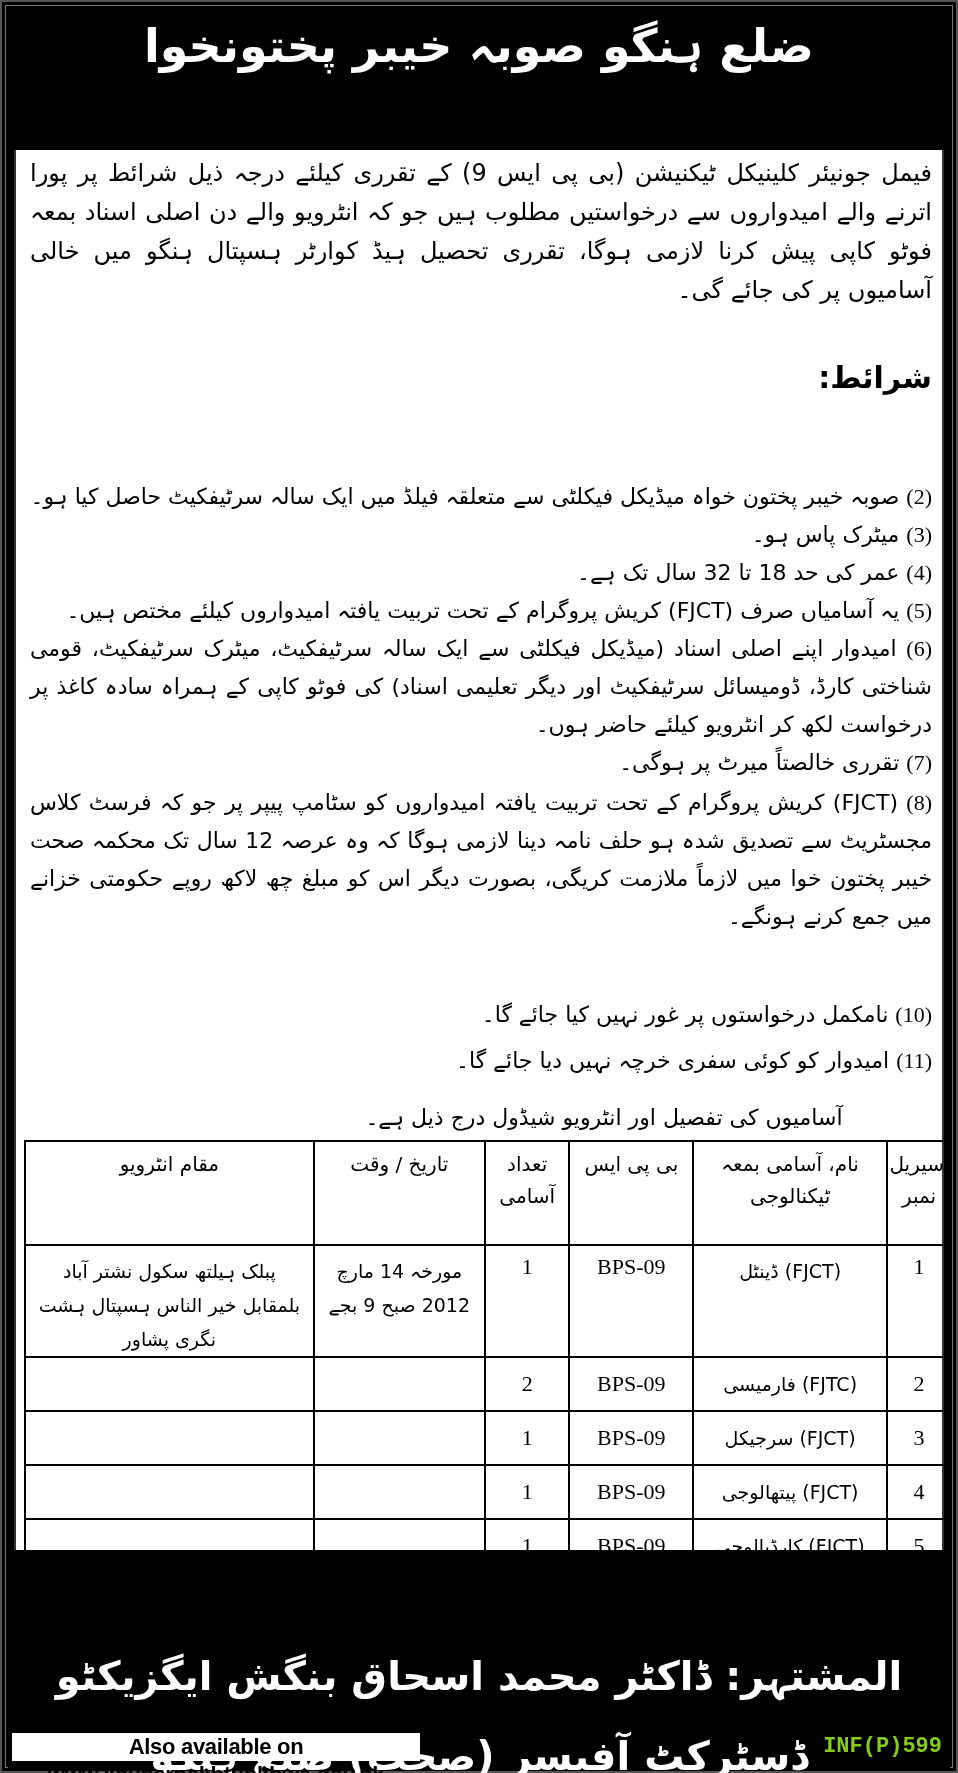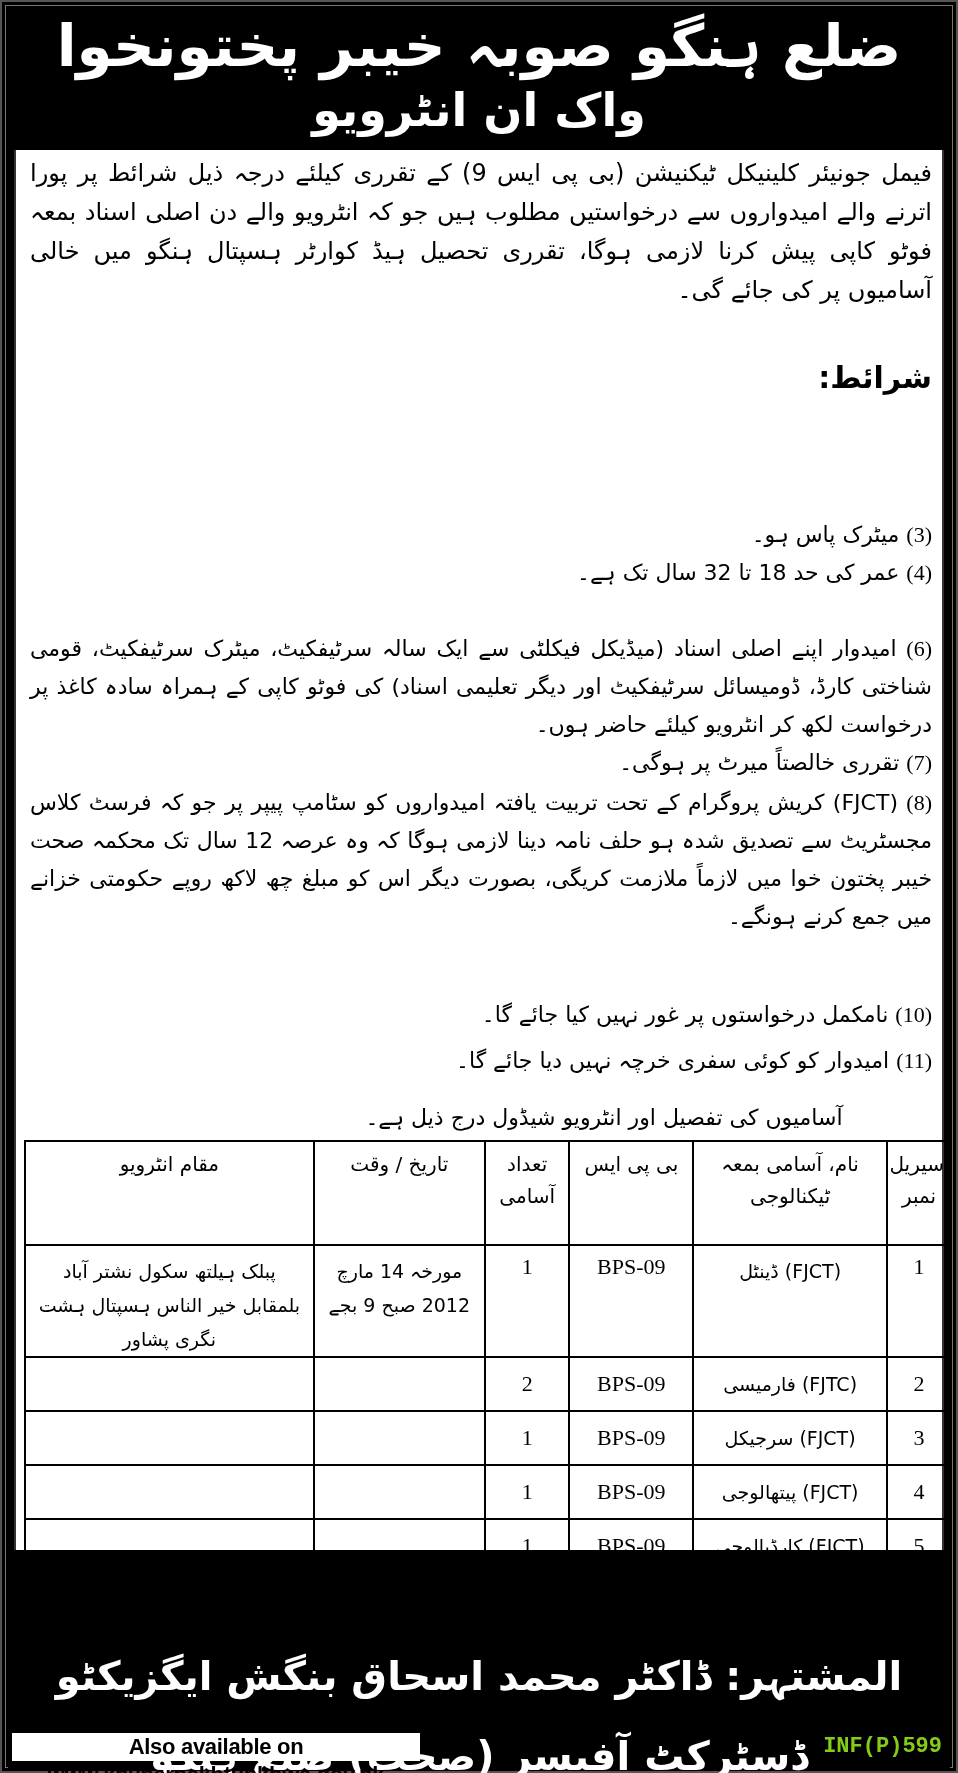--- a/index.html
+++ b/index.html
@@ -15,21 +15,21 @@
     border: 1px solid #777;
     background: #000;
   }
   .header {
     position: absolute; left: 6px; right: 6px; top: 6px; height: 140px;
     background: #000; color: #fff;
     text-align: center;
     font-family: "DejaVu Sans", sans-serif;
     font-weight: bold;
   }
-  .header .t1 { position: absolute; left: 0; right: 0; top: 8px; font-size: 58px; line-height: 60px; }
+  .header .t1 { position: absolute; left: 0; right: 0; top: 8px; font-size: 46px; line-height: 60px; }
   .header .t2 { position: absolute; left: 0; right: 0; top: 72px; font-size: 46px; line-height: 60px; }
   .body-area {
     position: absolute; left: 12px; right: 12px; top: 148px; height: 1400px;
     background: #fff;
     border-left: 2px solid #333; border-right: 2px solid #333;
   }
   .urdu {
     font-family: "DejaVu Sans", sans-serif;
     direction: rtl; unicode-bidi: embed;
     color: #000;
@@ -96,35 +96,42 @@
   }
 </style>
 </head>
 <body>
 
 <div class="frame">
   <div class="frame-inner"></div>
 
   <div class="header">
     <div class="t1 urdu" style="color:#fff;">ضلع ہنگو صوبہ خیبر پختونخوا</div>
-    <div class="t2 urdu" style="color:#fff;">واک ان انٹرویو</div>
   </div>
 
   <div class="body-area">
     <div class="para urdu" style="top:4px;">فیمل جونیئر کلینیکل ٹیکنیشن (بی پی ایس 9) کے تقرری کیلئے درجہ ذیل شرائط پر پورا اترنے والے امیدواروں سے درخواستیں مطلوب ہیں جو کہ انٹرویو والے دن اصلی اسناد بمعہ فوٹو کاپی پیش کرنا لازمی ہوگا، تقرری تحصیل ہیڈ کوارٹر ہسپتال ہنگو میں خالی آسامیوں پر کی جائے گی۔</div>
 
     <div class="heading-shraait urdu">شرائط:</div>
 
+    <div class="cond urdu" style="top:328px;">
+      <span class="cond-num">(2)</span>
+      <span>صوبہ خیبر پختون خواہ میڈیکل فیکلٹی سے متعلقہ فیلڈ میں ایک سالہ سرٹیفکیٹ حاصل کیا ہو۔</span>
+    </div>
     <div class="cond urdu" style="top:366px;">
       <span class="cond-num">(3)</span>
       <span>میٹرک پاس ہو۔</span>
     </div>
     <div class="cond urdu" style="top:404px;">
       <span class="cond-num">(4)</span>
       <span>عمر کی حد 18 تا 32 سال تک ہے۔</span>
+    </div>
+    <div class="cond urdu" style="top:442px;">
+      <span class="cond-num">(5)</span>
+      <span>یہ آسامیاں صرف (FJCT) کریش پروگرام کے تحت تربیت یافتہ امیدواروں کیلئے مختص ہیں۔</span>
     </div>
     <div class="cond urdu" style="top:480px;">
       <span class="cond-num">(6)</span>
       <span>امیدوار اپنے اصلی اسناد (میڈیکل فیکلٹی سے ایک سالہ سرٹیفکیٹ، میٹرک سرٹیفکیٹ، قومی شناختی کارڈ، ڈومیسائل سرٹیفکیٹ اور دیگر تعلیمی اسناد) کی فوٹو کاپی کے ہمراہ سادہ کاغذ پر درخواست لکھ کر انٹرویو کیلئے حاضر ہوں۔</span>
     </div>
     <div class="cond urdu" style="top:594px;">
       <span class="cond-num">(7)</span>
       <span>تقرری خالصتاً میرٹ پر ہوگی۔</span>
     </div>
     <div class="cond urdu" style="top:634px;">

